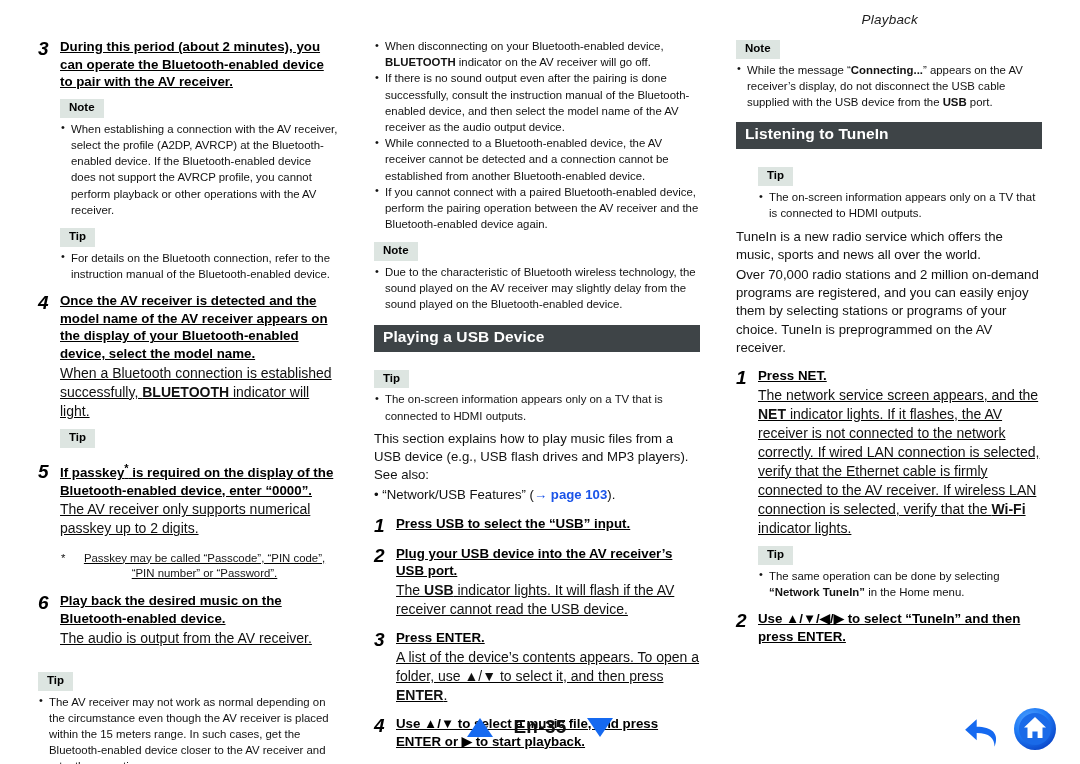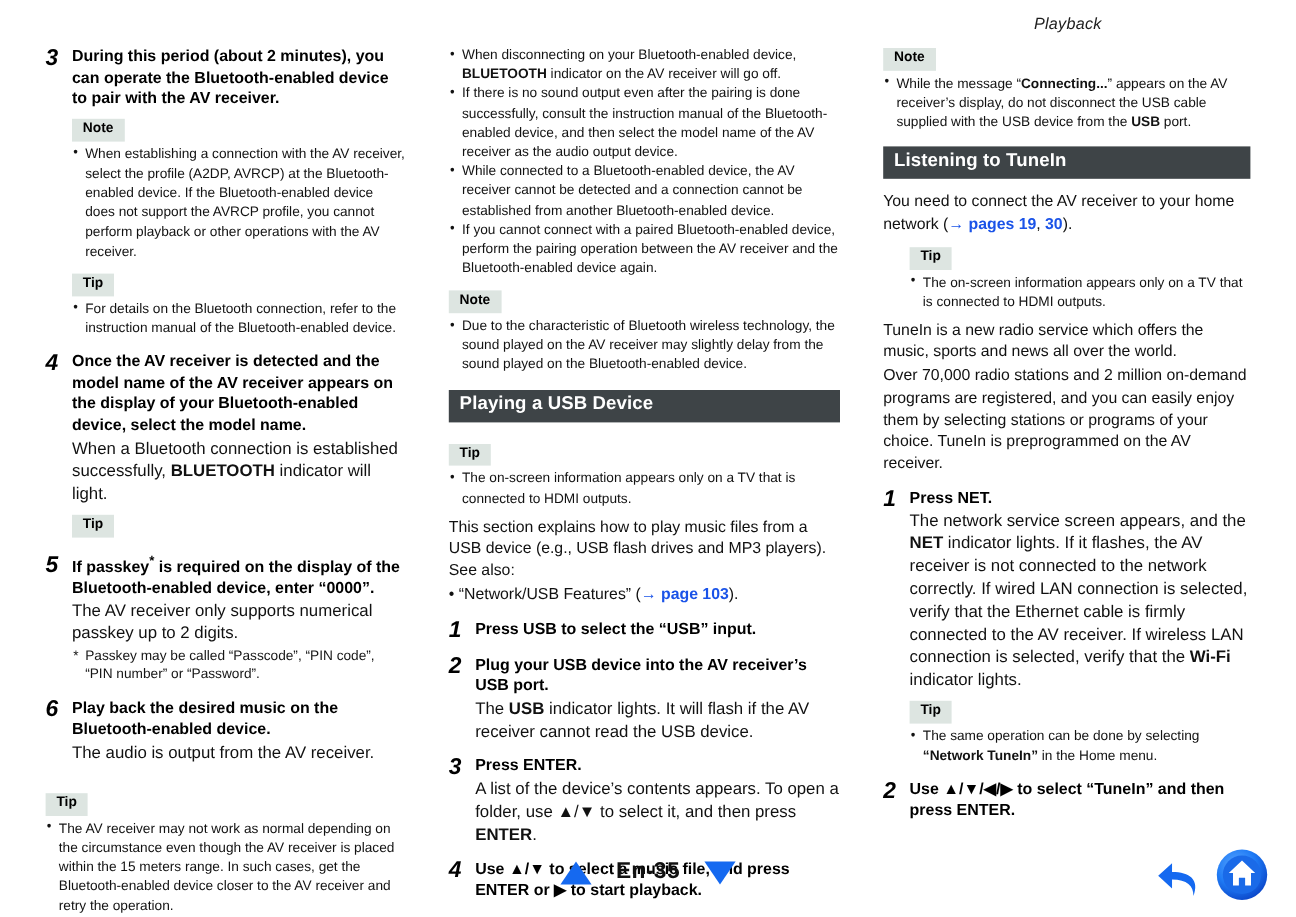--- a/index.html
+++ b/index.html
@@ -102,40 +102,41 @@
   }
   .step-num {
     flex: 0 0 22px;
     font-weight: bold;
     font-style: italic;
     font-size: 19px;
     line-height: 1.0;
     padding-top: 1px;
     color: #000;
   }
-  .step-body { flex: 1 1 auto; }
+  .step-body { flex: 1 1 auto; text-decoration: underline; }
   .step-title {
     font-weight: bold;
     font-size: 13.3px;
     line-height: 1.33;
     color: #000;
   }
   .step-text {
     font-size: 14px;
     line-height: 1.36;
     margin-top: 1px;
     color: #111;
   }
   .footnote {
     font-size: 11.4px;
     line-height: 1.4;
-    margin-top: 2px;
+    margin-top: 12px;
     padding-left: 11px;
     position: relative;
     color: #151515;
+    text-align: center;
   }
   .footnote:before {
     content: "*";
     position: absolute;
     left: 1px; top: 0;
   }
 
   b, .b { font-weight: bold; }
   .link { color: #1a53e8; font-weight: bold; }
   .arrow-link { color: #1a53e8; font-weight: bold; }
@@ -306,21 +307,20 @@
 
     <div class="col c3">
 
       <div class="badge" style="margin-top:0">Note</div>
       <ul class="bullets">
         <li><span>While the message “</span><b>Connecting...</b><span>” appears on the AV receiver’s display, do not disconnect the USB cable supplied with the USB device from the </span><b>USB</b><span> port.</span></li>
       </ul>
 
       <div class="sec-head">Listening to TuneIn</div>
 
-      <div class="para tight"><span>You need to connect the AV receiver to your home network (</span><span class="arrow-link">→</span>&nbsp;<span class="link">pages 19</span><span>, </span><span class="link">30</span><span>).</span></div>
 
       <div class="badge badge-indent">Tip</div>
       <ul class="bullets indent">
         <li>The on-screen information appears only on a TV that is connected to HDMI outputs.</li>
       </ul>
 
       <div class="para">TuneIn is a new radio service which offers the music, sports and news all over the world.</div>
       <div class="para tight">Over 70,000 radio stations and 2 million on-demand programs are registered, and you can easily enjoy them by selecting stations or programs of your choice. TuneIn is preprogrammed on the AV receiver.</div>
 
       <div class="step">

